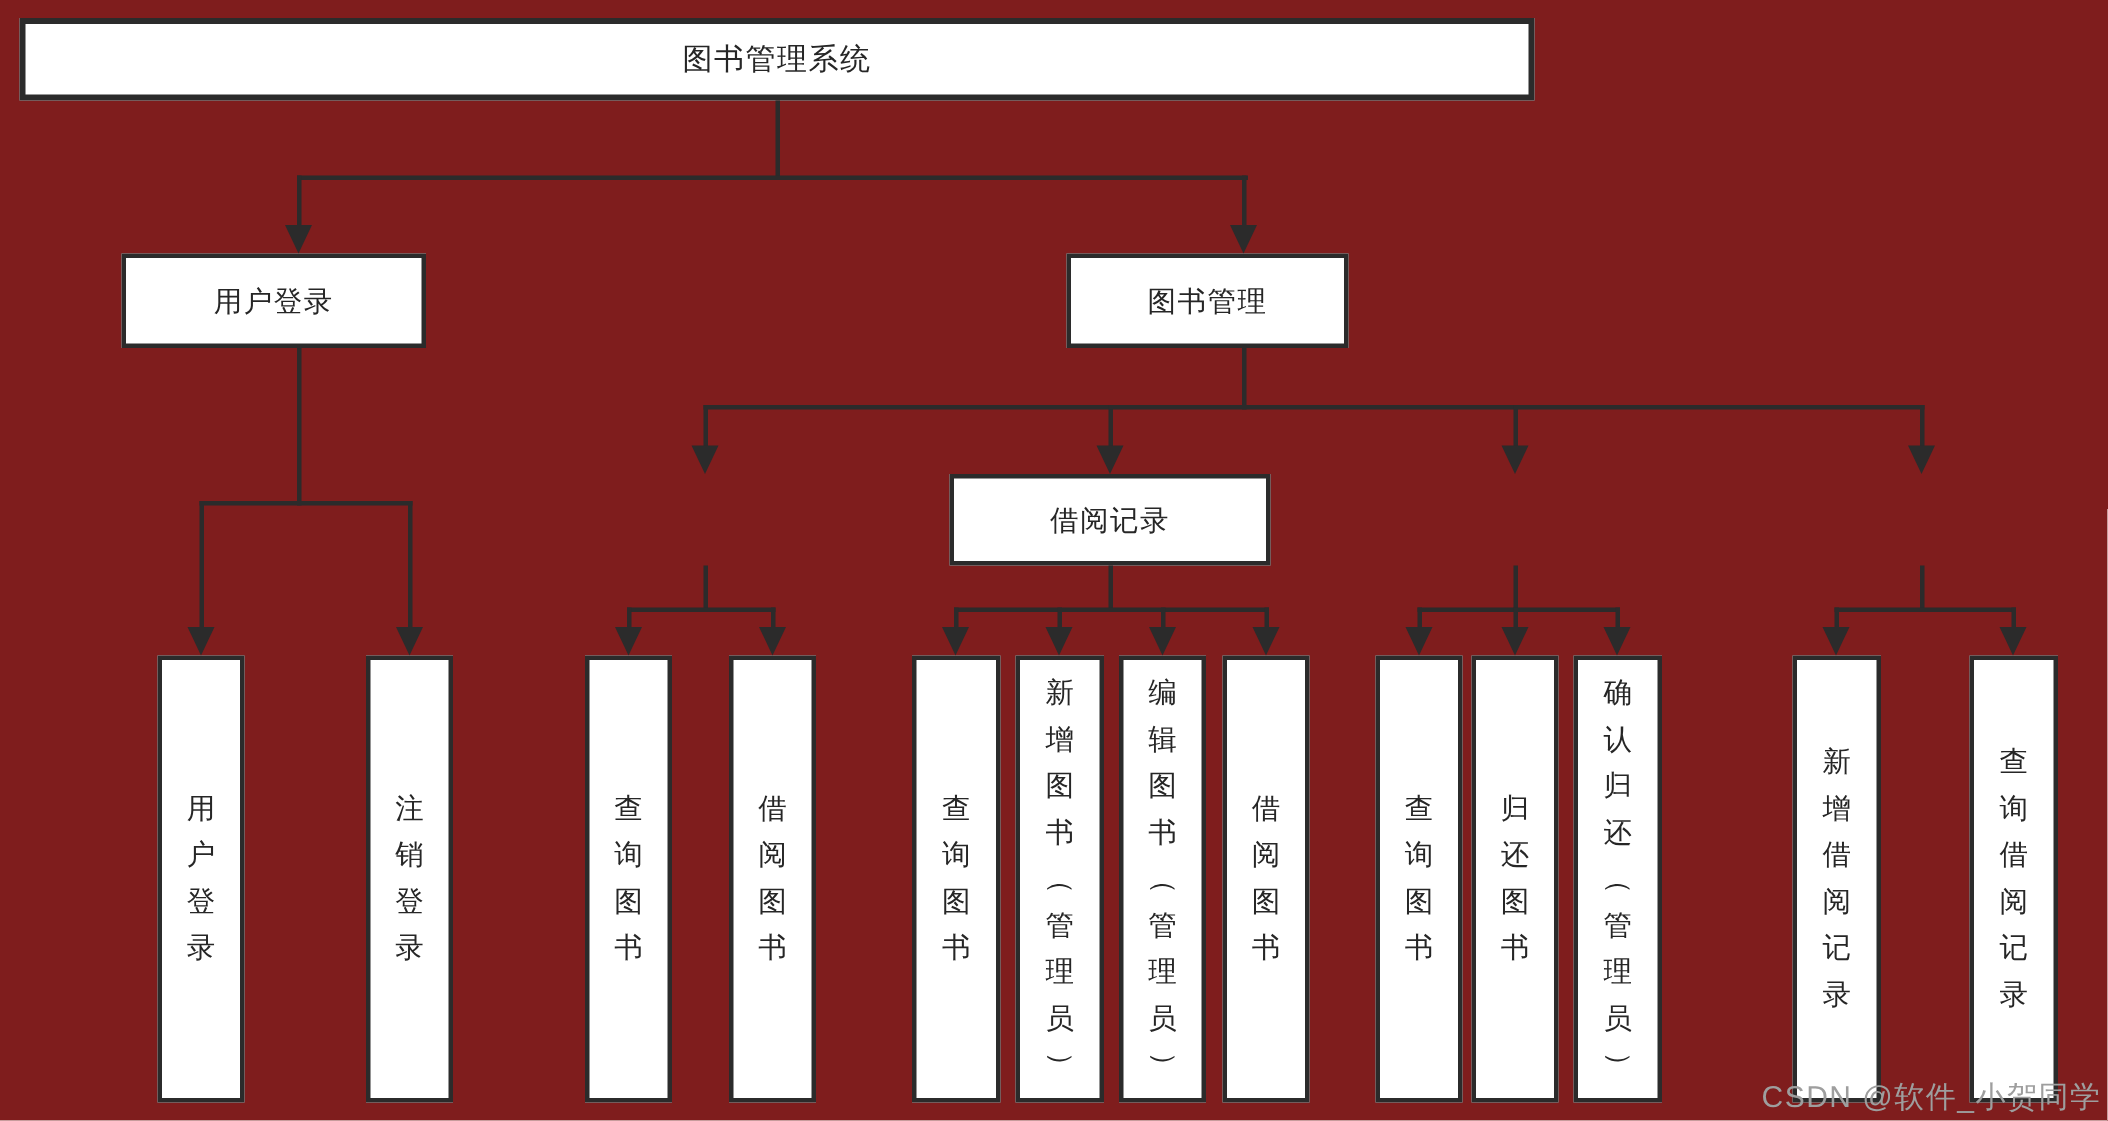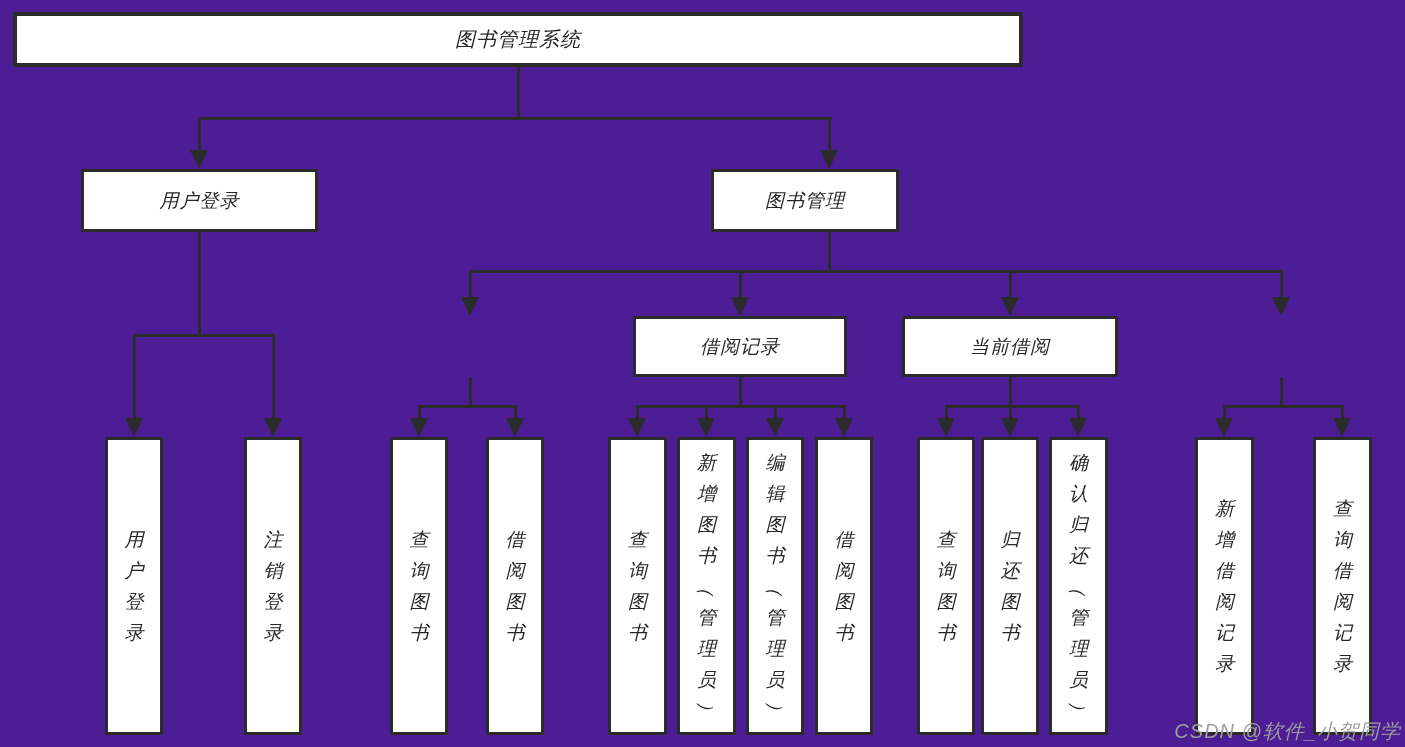--- a/index.html
+++ b/index.html
@@ -1,18 +1,18 @@
 <!DOCTYPE html>
 <html><head>
 <meta charset="utf-8">
 <style>
   html,body{margin:0;padding:0;background:#ffffff;}
   #canvas{
-    position:relative;width:1405px;height:747px;background:#4c1d95;overflow:hidden;
-    font-family:"Liberation Sans",sans-serif;color:#262626;font-style:italic;
+    position:relative;width:1405px;height:747px;background:#7f1d1d;overflow:hidden;
+    font-family:"Liberation Sans",sans-serif;color:#262626;
   }
   .box{
     position:absolute;box-sizing:border-box;border:3px solid #2b2b2b;background:#ffffff;
     display:flex;align-items:center;justify-content:center;
     font-size:19px;color:#262626;letter-spacing:1px;
   }
   .box.root{border-width:4px;font-size:20px;}
   .vbox{
     position:absolute;box-sizing:border-box;border:3px solid #2b2b2b;background:#ffffff;
     display:flex;flex-direction:column;align-items:center;justify-content:center;
@@ -31,25 +31,24 @@
     position:absolute;right:4px;bottom:2px;font-size:20px;color:#9e9e9e;letter-spacing:1px;
   }
 </style>
 </head>
 <body>
 
 <div id="canvas">
 
   <div class="box root" style="left:13px;top:12px;width:1010px;height:55px;">图书管理系统</div>
 
-  <div class="box" style="left:81px;top:169px;width:237px;height:63px;">用户登录</div>
+  <div class="box" style="left:81px;top:169px;width:203px;height:63px;">用户登录</div>
   <div class="box" style="left:711px;top:169px;width:188px;height:63px;">图书管理</div>
 
   <div class="box" style="left:633px;top:316px;width:214px;height:61px;">借阅记录</div>
-  <div class="box" style="left:902px;top:316px;width:216px;height:61px;">当前借阅</div>
 
   <div class="vbox" style="left:105px;top:437px;width:58px;height:298px;">
       <span class="ch">用</span>
       <span class="ch">户</span>
       <span class="ch">登</span>
       <span class="ch">录</span>
     </div>
   <div class="vbox" style="left:244px;top:437px;width:58px;height:298px;">
       <span class="ch">注</span>
       <span class="ch">销</span>

